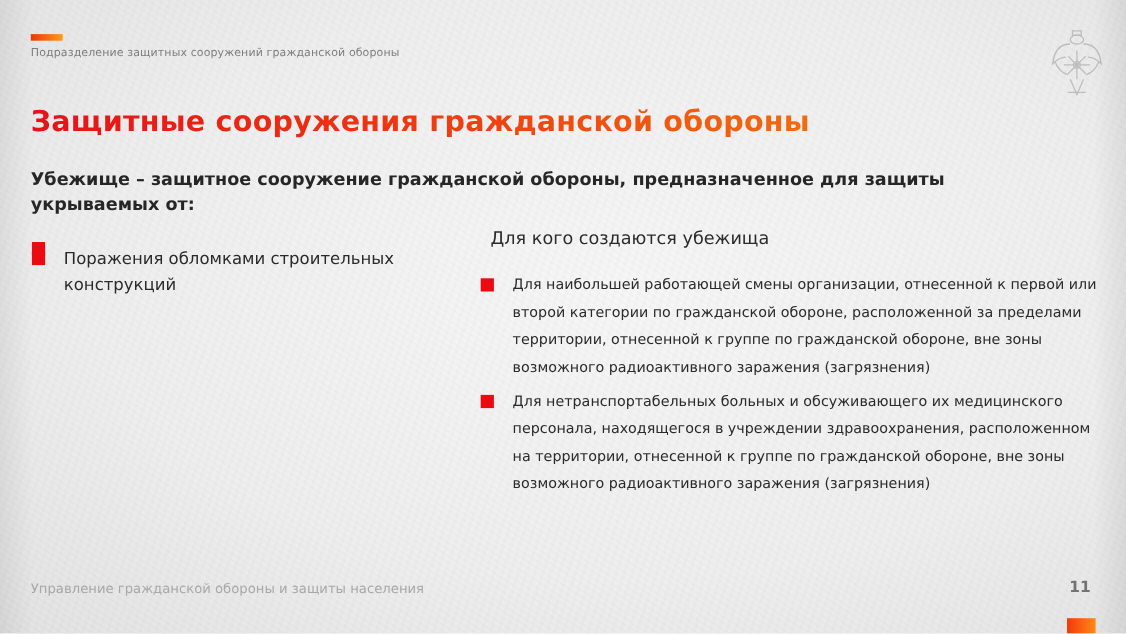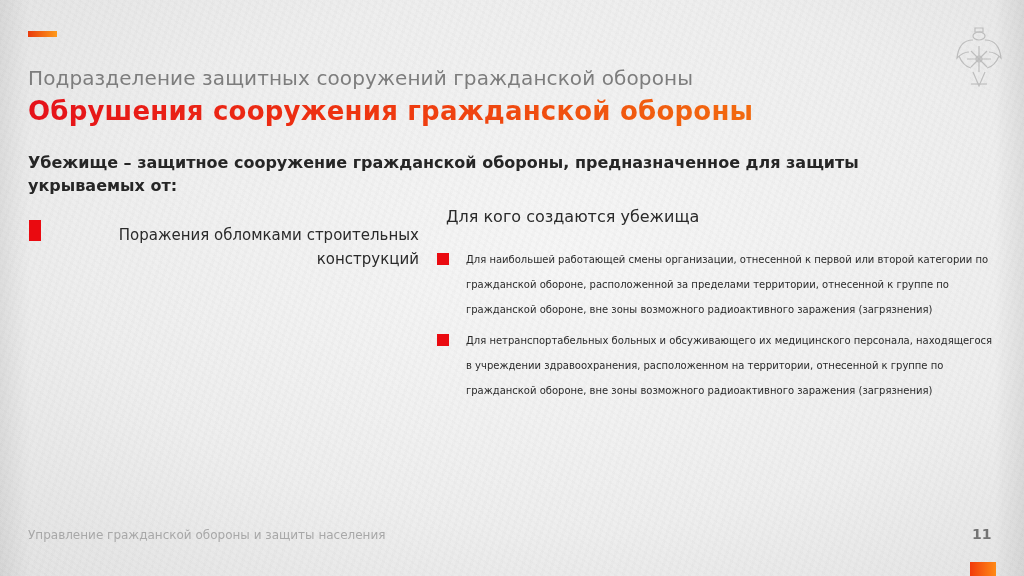--- a/index.html
+++ b/index.html
@@ -19,22 +19,22 @@
       position: absolute; top: 0; bottom: 0; width: 30px; pointer-events: none;
     }
     .edge-shade.left { left: 0; background: linear-gradient(90deg, rgba(0,0,0,0.06), rgba(0,0,0,0)); }
     .edge-shade.right { right: 0; background: linear-gradient(270deg, rgba(0,0,0,0.07), rgba(0,0,0,0)); }
 
     .accent-bar {
       position: absolute; left: 28px; top: 31px; width: 29px; height: 6px;
       background: linear-gradient(90deg, #e83a0c, #ff9a1a);
     }
     .section-label {
-      position: absolute; left: 28px; top: 66px;
-      font-size: 20px; color: #7d7d7d; letter-spacing: 0.1px;
+      position: absolute; left: 28px; top: 43px;
+      font-size: 10px; color: #7d7d7d; letter-spacing: 0.1px;
     }
     .emblem {
       position: absolute; left: 953px; top: 22px; width: 52px; height: 72px; opacity: 0.55;
     }
     .page-title {
       position: absolute; left: 28px; top: 96px;
       font-size: 26px; font-weight: bold; letter-spacing: 0.2px;
       background: linear-gradient(90deg, #e5111a 0%, #ee3410 45%, #f26a0f 100%);
       -webkit-background-clip: text; background-clip: text; color: transparent;
       white-space: nowrap;
@@ -45,36 +45,36 @@
     }
     .left-list {
       position: absolute; left: 29px; top: 214px; width: 390px;
       margin: 0; padding: 0; list-style: none;
     }
     .left-list li {
       position: relative; padding-left: 29px;
       font-size: 15px; line-height: 24px; color: #2a2a2a;
     }
     .left-list li.i0 { margin-bottom: 9px; }
-    .left-list li.i1 { margin-bottom: 17px; text-align: right; }
+    .left-list li.i1 { margin-bottom: 17px; }
     .bullet {
       position: absolute; left: 0; top: 6px; width: 12px; height: 12px;
       background: #ea0a10;
     }
     .right-heading {
       position: absolute; left: 446px; top: 207px;
       font-size: 16px; font-weight: normal; color: #2a2a2a;
     }
     .right-list {
       position: absolute; left: 437px; top: 247px; width: 560px;
       margin: 0; padding: 0; list-style: none;
     }
     .right-list li {
       position: relative; padding-left: 29px;
-      font-size: 10px; line-height: 25px; color: #2a2a2a;
+      font-size: 13px; line-height: 25px; color: #2a2a2a;
     }
     .right-list li.i0 { margin-bottom: 6px; }
     .footer-label {
       position: absolute; left: 28px; top: 528px;
       font-size: 12px; color: #a8a8a8;
     }
     .page-number {
       position: absolute; left: 972px; top: 526px;
       font-size: 14px; font-weight: bold; color: #737373;
     }
@@ -103,21 +103,21 @@
       <path d="M6 34 q4 10 12 12"></path>
       <path d="M46 34 q-4 10 -12 12"></path>
       <path d="M26 24 v26 M14 37 h24 M18 29 l16 16 M34 29 l-16 16"></path>
       <circle cx="26" cy="37" r="3"></circle>
       <path d="M20 50 l6 14 l6 -14"></path>
       <path d="M18 62 h16"></path>
     </g>
   </svg>
 </div>
 
-<div class="page-title">Обрушения сооружения гражданской обороны</div>
+<div class="page-title">Защитные сооружения гражданской обороны</div>
 
 <div class="definition">Убежище – защитное сооружение гражданской обороны, предназначенное для защиты укрываемых  от:</div>
 
 <ul class="left-list">
   <li class="i0">
     <span class="bullet"></span>
   </li>
   <li class="i1">
     <span class="bullet"></span>
     <span>Поражения обломками строительных конструкций</span>

